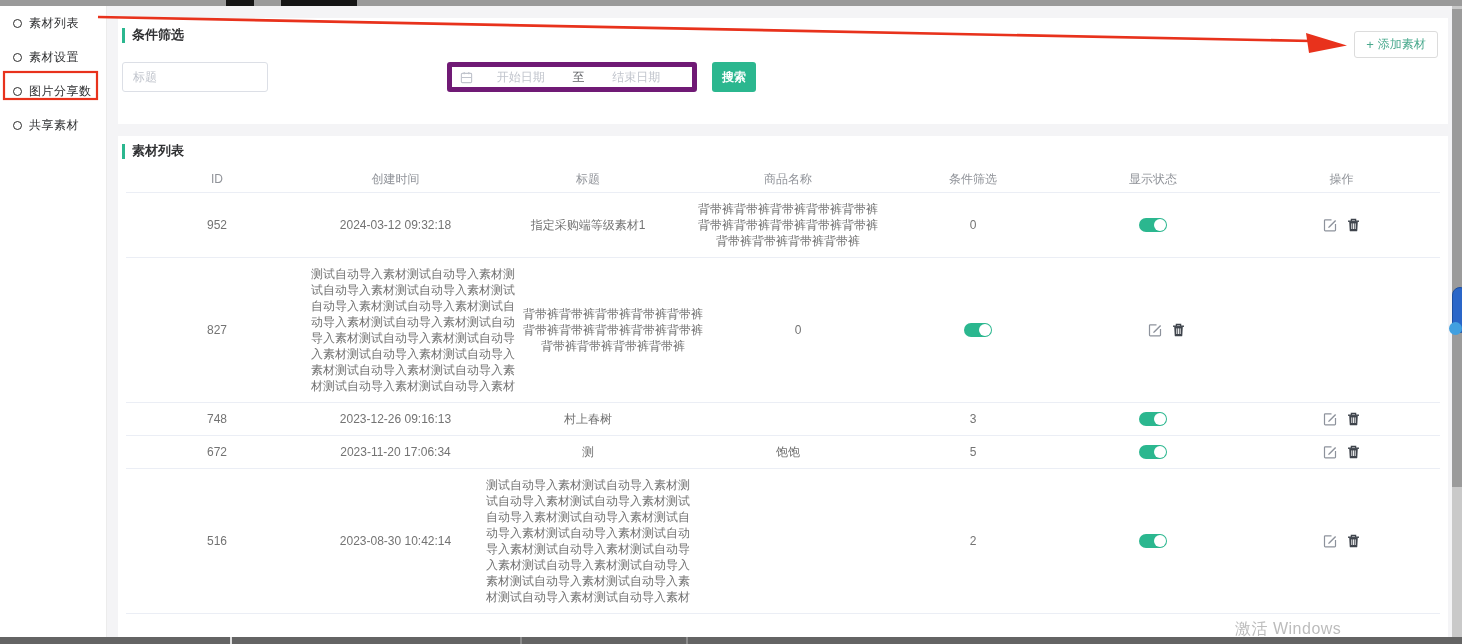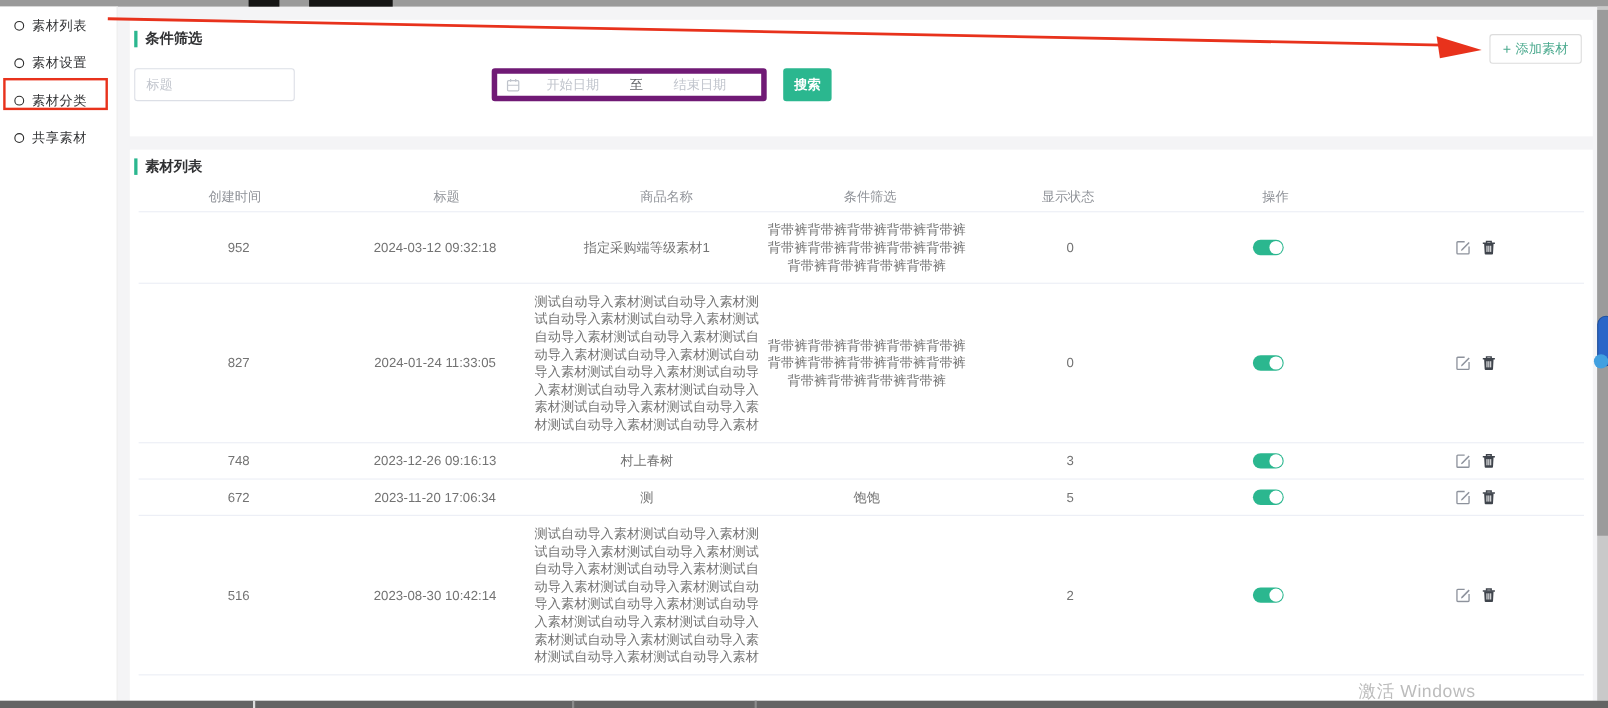--- a/index.html
+++ b/index.html
@@ -76,21 +76,21 @@
     <div class="side-item" style="top:6px">
       <span class="bullet"></span>
       <span class="lbl">素材列表</span>
     </div>
     <div class="side-item" style="top:40px">
       <span class="bullet"></span>
       <span class="lbl">素材设置</span>
     </div>
     <div class="side-item" style="top:74px">
       <span class="bullet"></span>
-      <span class="lbl">素材分类</span>
+      <span class="lbl">图片分享数</span>
     </div>
     <div class="side-item" style="top:108px">
       <span class="bullet"></span>
       <span class="lbl">共享素材</span>
     </div>
   </aside>
 
   <section class="card filter-card">
     <div class="sec-head" style="top:8px">
       <span class="sec-bar"></span>
@@ -113,20 +113,21 @@
     <button class="btn-search">搜索</button>
   </section>
 
   <section class="card table-card">
     <div class="sec-head" style="top:6px">
       <span class="sec-bar"></span>
       <span class="sec-title">素材列表</span>
     </div>
     <div class="tbl">
       <div class="trow thead-row">
+          <div class="cell c0">ID</div>
           <div class="cell c1">创建时间</div>
           <div class="cell c2">标题</div>
           <div class="cell c3">商品名称</div>
           <div class="cell c4">条件筛选</div>
           <div class="cell c5">显示状态</div>
           <div class="cell c6">操作</div>
         </div>
       <div>
     <div class="trow">
       <div class="cell c0">952</div>
@@ -152,21 +153,20 @@
                   <path d="M4.4 3 V1.4 h4.2 V3" stroke="#3f444c" stroke-width="1.3" fill="none"></path>
                   <path d="M2.2 3.4 l.5 9 a.9.9 0 0 0 .9.9 h5.8 a.9.9 0 0 0 .9-.9 l.5-9 z" fill="#3f444c"></path>
                   <path d="M4.8 5.4 v5.6 M6.5 5.4 v5.6 M8.2 5.4 v5.6" stroke="#fff" stroke-width=".9"></path>
                 </svg>
         </span>
       </div>
     </div>
 
     <div class="trow">
       <div class="cell c0">827</div>
-      <div class="cell c1">2024-01-24 11:33:05</div>
       <div class="cell c2">测试自动导入素材测试自动导入素材测试自动导入素材测试自动导入素材测试自动导入素材测试自动导入素材测试自动导入素材测试自动导入素材测试自动导入素材测试自动导入素材测试自动导入素材测试自动导入素材测试自动导入素材测试自动导入素材测试自动导入素材测试自动导入素材测试自动导入素材</div>
       <div class="cell c3">背带裤背带裤背带裤背带裤背带裤背带裤背带裤背带裤背带裤背带裤背带裤背带裤背带裤背带裤</div>
       <div class="cell c4">0</div>
       <div class="cell c5 stat">
         <span class="switch">
                 <span class="knob"></span>
               </span>
       </div>
       <div class="cell c6 act">
         <span class="icon-btn">

